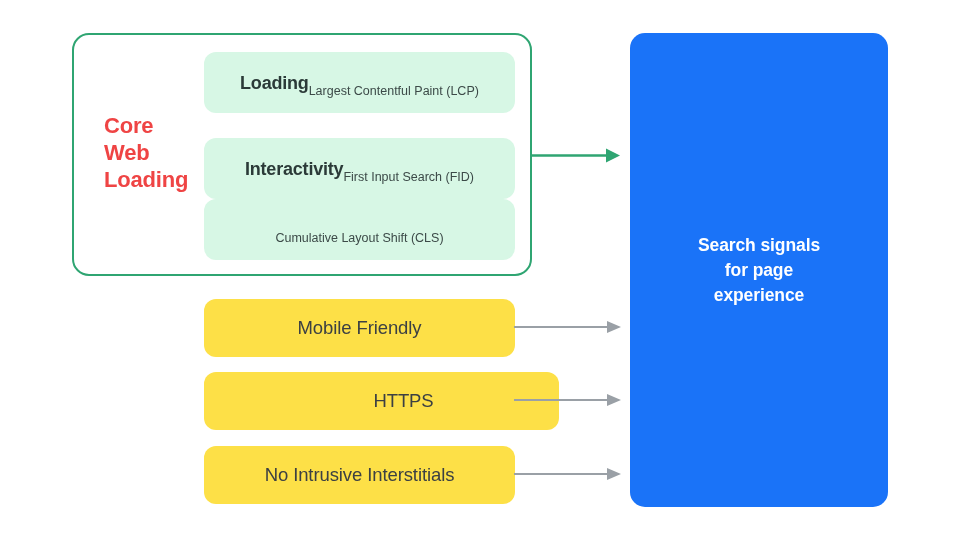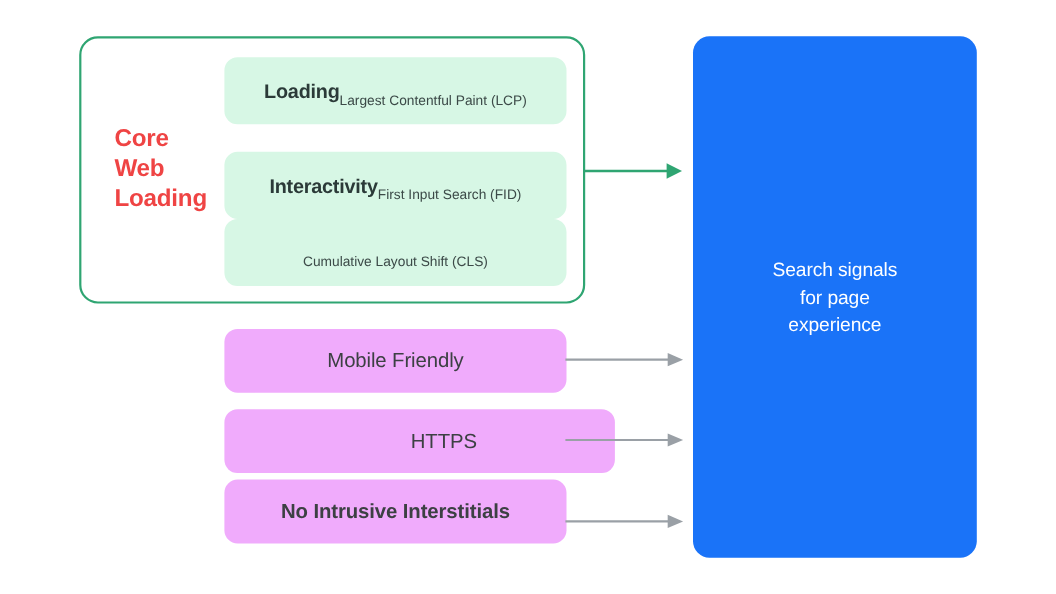--- a/index.html
+++ b/index.html
@@ -72,29 +72,29 @@
     line-height: 16px;
     margin-top: 17px;
   }
 
   
   .signal-card {
     position: absolute;
     left: 204px;
     width: 311px;
     height: 58px;
-    background: #f0abfc;
+    background: #fde047;
     border-radius: 12px;
     display: flex;
     align-items: center;
     justify-content: center;
   }
   .signal-card.s0 { top: 299px; }
   .signal-card.s1 { top: 372px; padding-left: 44px; }
-  .signal-card.s2 { top: 436px; font-weight: bold; }
+  .signal-card.s2 { top: 446px; }
   .signal-label {
     color: #3C4043;
     font-size: 18.5px;
     line-height: 22px;
     letter-spacing: -0.1px;
   }
 
   
   .arrow {
     position: absolute;
@@ -113,21 +113,21 @@
     height: 474px;
     background: #1A73F8;
     border-radius: 15px;
     display: flex;
     align-items: center;
     justify-content: center;
   }
   #outcome-text {
     color: #ffffff;
     font-size: 17.5px;
-    font-weight: normal;
+    font-weight: bold;
     line-height: 25px;
     text-align: center;
     letter-spacing: -0.1px;
     white-space: pre-line;
   }
 </style>
 </head>
 <body>
 
 <div id="canvas">

